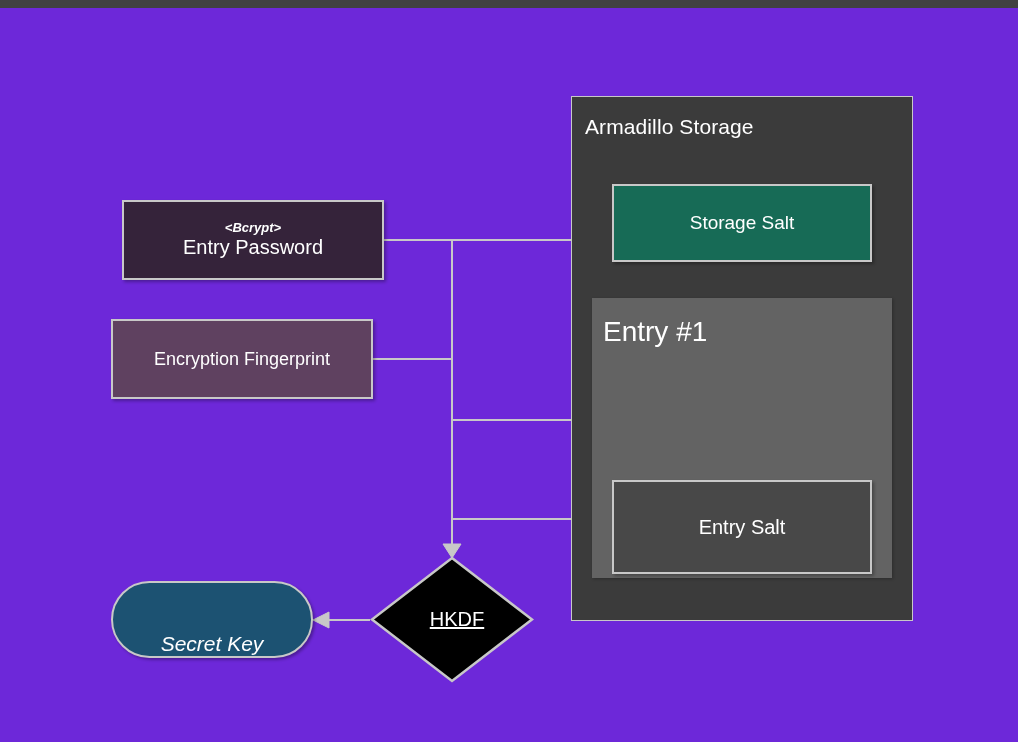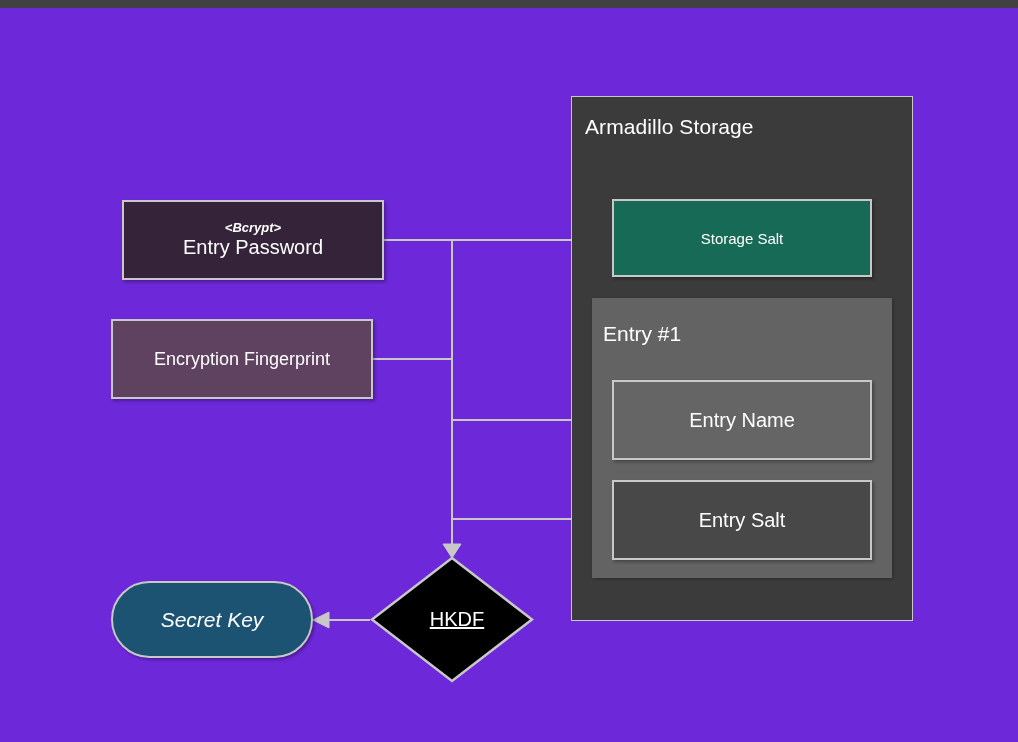--- a/index.html
+++ b/index.html
@@ -49,22 +49,22 @@
   #entry-group {
     left: 592px; top: 290px;
     width: 300px; height: 280px;
     background: #636363;
     border: none;
     box-shadow: 1px 1px 3px rgba(0,0,0,0.25);
     display: block;
   }
   #entry-title {
     position: absolute;
-    left: 11px; top: 24px;
-    font-size: 21px;
+    left: 11px; top: 18px;
+    font-size: 28px;
     color: #ffffff;
   }
 
   
   #user-password {
     left: 122px; top: 192px;
     width: 262px; height: 80px;
     background: #35233a;
   }
   #user-password .sublabel {
@@ -81,48 +81,49 @@
 
   #encryption-fingerprint {
     left: 111px; top: 311px;
     width: 262px; height: 80px;
     background: #5f4160;
     font-size: 18px;
     text-align: right;
   }
 
   #storage-salt {
-    left: 612px; top: 191px;
+    left: 612px; top: 176px;
     width: 260px; height: 78px;
     background: #176b56;
-    font-size: 15px;
+    font-size: 19px;
   }
 
   #entry-name {
     left: 612px; top: 372px;
     width: 260px; height: 80px;
     background: #656565;
     font-size: 20px;
   }
 
   #entry-salt {
     left: 612px; top: 472px;
-    width: 260px; height: 80px;
+    width: 260px; height: 94px;
     background: #484848;
     font-size: 20px;
   }
 
   
   #secret-key {
     left: 111px; top: 573px;
     width: 202px; height: 77px;
     background: #1c5272;
     border-radius: 40px;
     font-size: 21px;
     font-style: italic;
+    justify-content: flex-end;
   }
 
   
   #hkdf {
     position: absolute;
     left: 370px; top: 548px;
     width: 164px; height: 127px;
   }
   #hkdf-label {
     position: absolute;
@@ -187,23 +188,20 @@
   </div>
 
   <div class="node" id="encryption-fingerprint">
     <div>Encryption Fingerprint</div>
   </div>
 
   <div class="node" id="storage-salt">
     <div>Storage Salt</div>
   </div>
 
-  <div class="node" id="entry-name">
-    <div>Entry Name</div>
-  </div>
 
   <div class="node" id="entry-salt">
     <div>Entry Salt</div>
   </div>
 
   <div id="hkdf">
     <svg width="164" height="127" viewBox="0 0 164 127" xmlns="http://www.w3.org/2000/svg">
       <polygon points="82,2 162,63.5 82,125 2,63.5" fill="#000000" stroke="#c8c8c8" stroke-width="2.5"></polygon>
     </svg>
     <div id="hkdf-label">HKDF</div>

